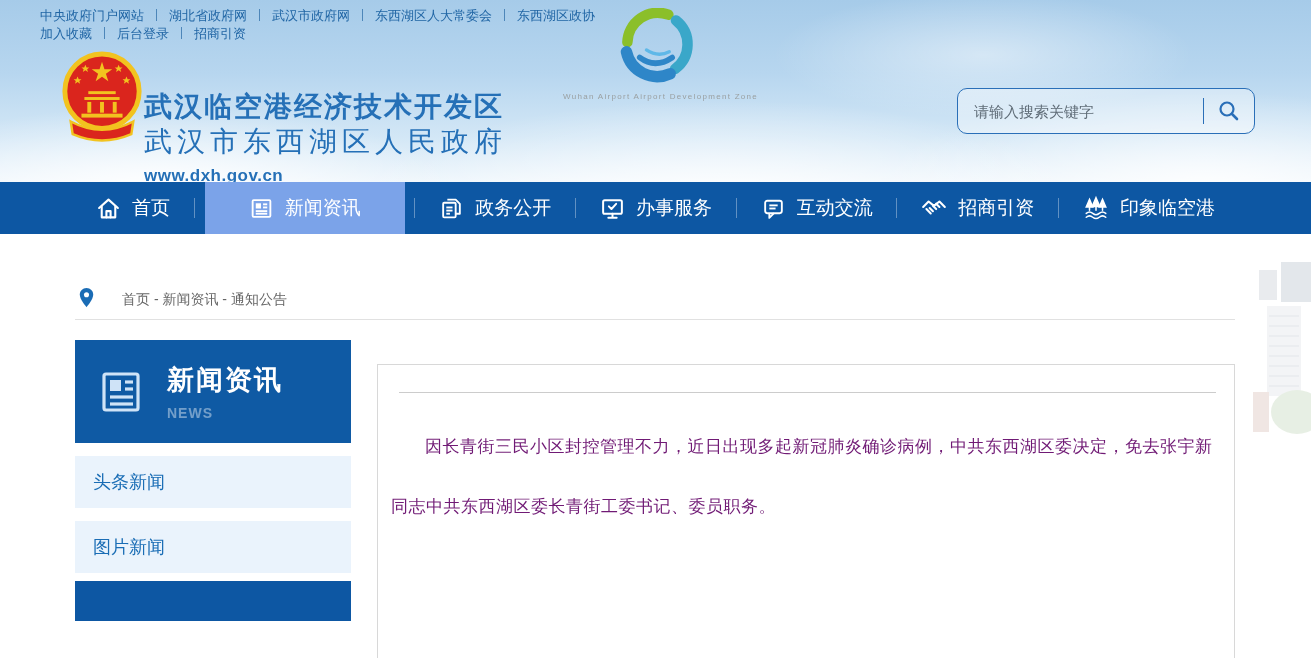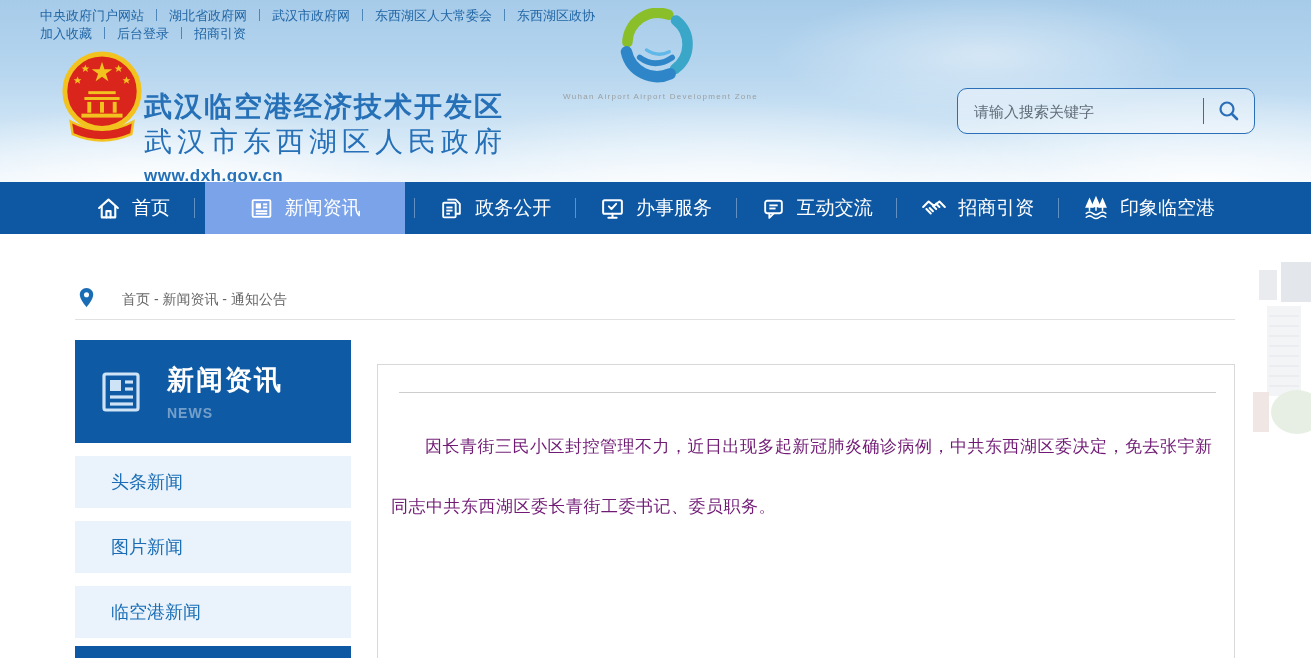--- a/index.html
+++ b/index.html
@@ -77,21 +77,21 @@
   
   .sidebar { position:absolute; left:75px; top:340px; width:276px; z-index:2; }
   .sb-header {
     height:103px; background:#0f5aa4; display:flex; align-items:center;
     padding:0 22px; gap:22px;
   }
   .sb-title { color:#fff; font-size:27px; font-weight:bold; letter-spacing:2px; }
   .sb-sub { color:rgba(255,255,255,.42); font-size:14px; font-weight:bold; letter-spacing:1px; margin-top:7px; }
   .sb-item {
     margin-top:13px; height:52px; background:#eaf3fc; color:#1a6db5;
-    font-size:18px; display:flex; align-items:center; padding-left:36px; cursor:pointer;
+    font-size:18px; display:flex; align-items:center; padding-left:18px; cursor:pointer;
   }
   .sb-partial { margin-top:8px; height:40px; background:#0d57a3; cursor:pointer; }
   
   .article {
     position:absolute; left:377px; top:364px; width:858px; height:350px;
     border:1px solid #d8d8d8; background:#fff; z-index:2;
   }
   .art-title { text-align:center; margin-top:36px; font-size:22px; font-weight:bold; color:#1a6aad; letter-spacing:1px; }
   .art-meta { text-align:center; margin-top:19px; font-size:14px; color:#777; }
   .art-meta .m { margin:0 9px; }
@@ -292,20 +292,19 @@
       <line x1="6.5" y1="14.5" x2="18" y2="14.5"></line>
         <line x1="6.5" y1="18" x2="18" y2="18"></line>
     </svg>
     <div>
       <div class="sb-title">新闻资讯</div>
       <div class="sb-sub">NEWS</div>
     </div>
   </div>
   <div class="sb-item">头条新闻</div>
   <div class="sb-item">图片新闻</div>
-  <div class="sb-item">临空港新闻</div>
   <div class="sb-partial"></div>
 </div>
 
 <div class="article">
   <div class="art-divider"></div>
   <p class="art-body">因长青街三民小区封控管理不力，近日出现多起新冠肺炎确诊病例，中共东西湖区委决定，免去张宇新同志中共东西湖区委长青街工委书记、委员职务。</p>
 </div>
 
 </body></html>

